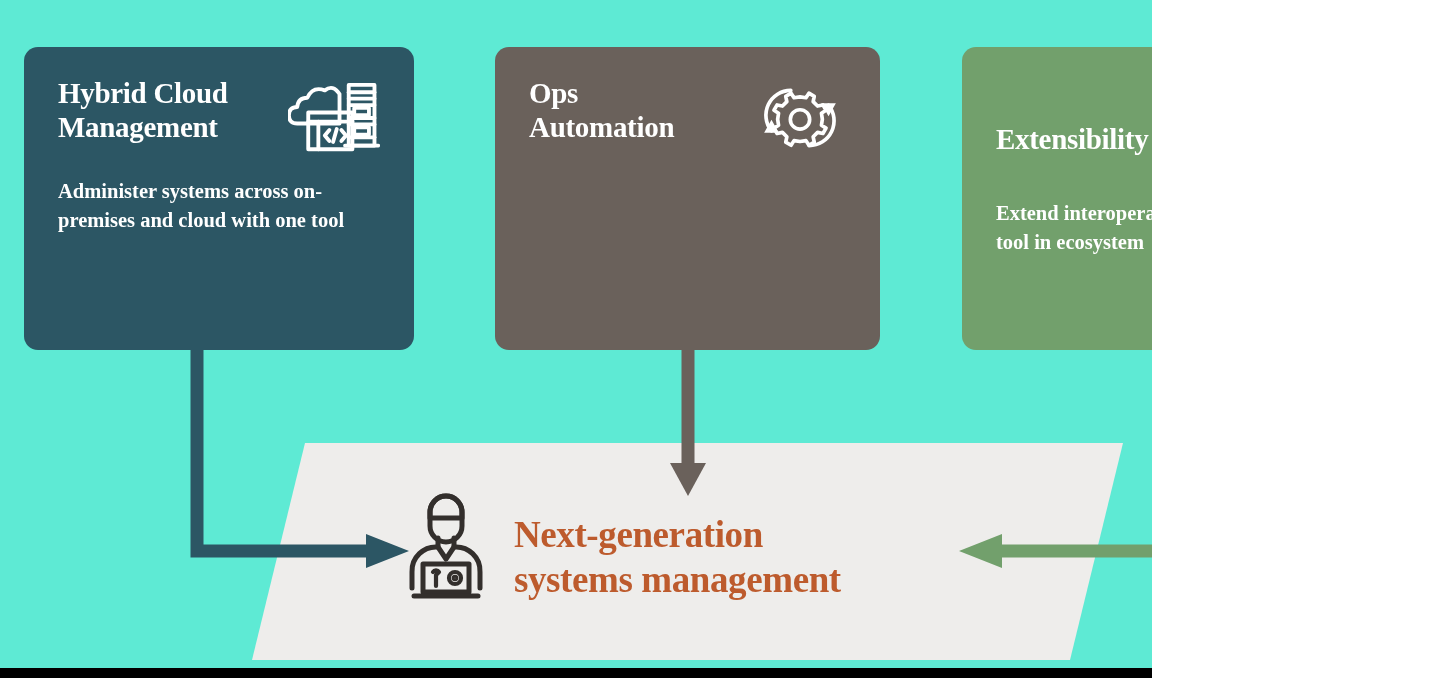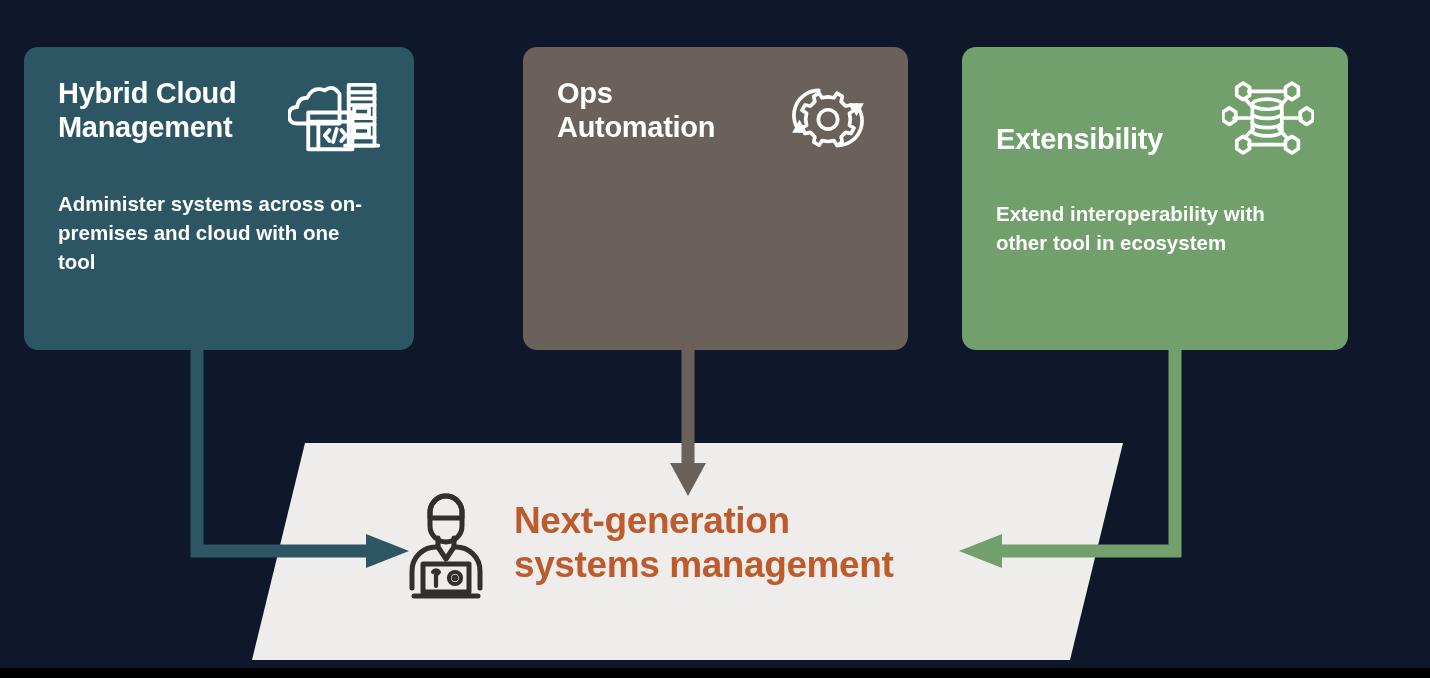--- a/index.html
+++ b/index.html
@@ -3,39 +3,39 @@
 <meta charset="utf-8">
 <title>Next-generation systems management</title>
 <style>
   html, body {
     margin: 0;
     padding: 0;
     background: #ffffff;
   }
   #canvas {
     position: relative;
-    width: 1430px;
+    width: 1152px;
     height: 678px;
-    background: #0f172a;
+    background: #5eead4;
     overflow: hidden;
-    font-family: Liberation Sans, sans-serif;
+    font-family: Liberation Serif, serif;
     -webkit-font-smoothing: antialiased;
   }
 
   
   .card {
     position: absolute;
     top: 47px;
     height: 303px;
     border-radius: 14px;
     box-sizing: border-box;
     padding: 30px 34px 0 34px;
   }
   #card-0 { left: 24px;  width: 390px; background: #2c5664; }
-  #card-1 { left: 495px; width: 385px; background: #6a615b; margin-left: 28px; }
+  #card-1 { left: 495px; width: 385px; background: #6a615b; }
   #card-2 { left: 962px; width: 386px; background: #72a06c; }
 
   .card-head {
     display: flex;
     align-items: flex-start;
     justify-content: space-between;
     gap: 10px;
   }
   .card-title {
     color: #ffffff;
@@ -56,21 +56,21 @@
   .card-icon svg { display: block; width: 100%; height: 100%; }
 
   .card-desc {
     color: #ffffff;
     font-size: 20.5px;
     line-height: 1.42;
     font-weight: 600;
     margin: 0;
     max-width: 330px;
   }
-  #card-0 .card-desc { margin-top: 32px; }
+  #card-0 .card-desc { margin-top: 20px; }
   #card-1 .card-desc { margin-top: 42px; }
   #card-2 .card-desc { margin-top: 42px; }
   #card-2 .card-head { align-items: flex-end; }
   #card-2 .card-title { margin-top: 8px; }
 
   
   #band {
     position: absolute;
     left: 252px;
     top: 443px;
@@ -89,21 +89,21 @@
     height: 678px;
     pointer-events: none;
   }
 
   
   #result {
     position: absolute;
     left: 400px;
     top: 484px;
     display: flex;
-    align-items: center;
+    align-items: flex-end;
     gap: 22px;
   }
   #person-icon { width: 92px; height: 118px; flex: 0 0 auto; }
   #person-icon svg { display: block; width: 100%; height: 100%; }
   #result-text {
     color: #bd5b2d;
     font-size: 37px;
     line-height: 1.2;
     font-weight: 700;
     letter-spacing: -0.4px;

